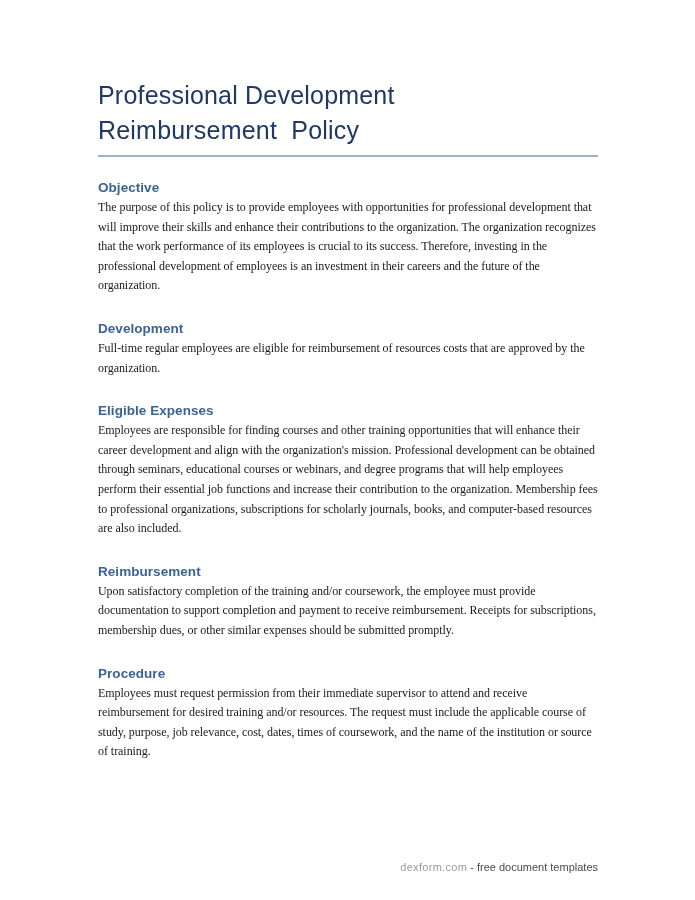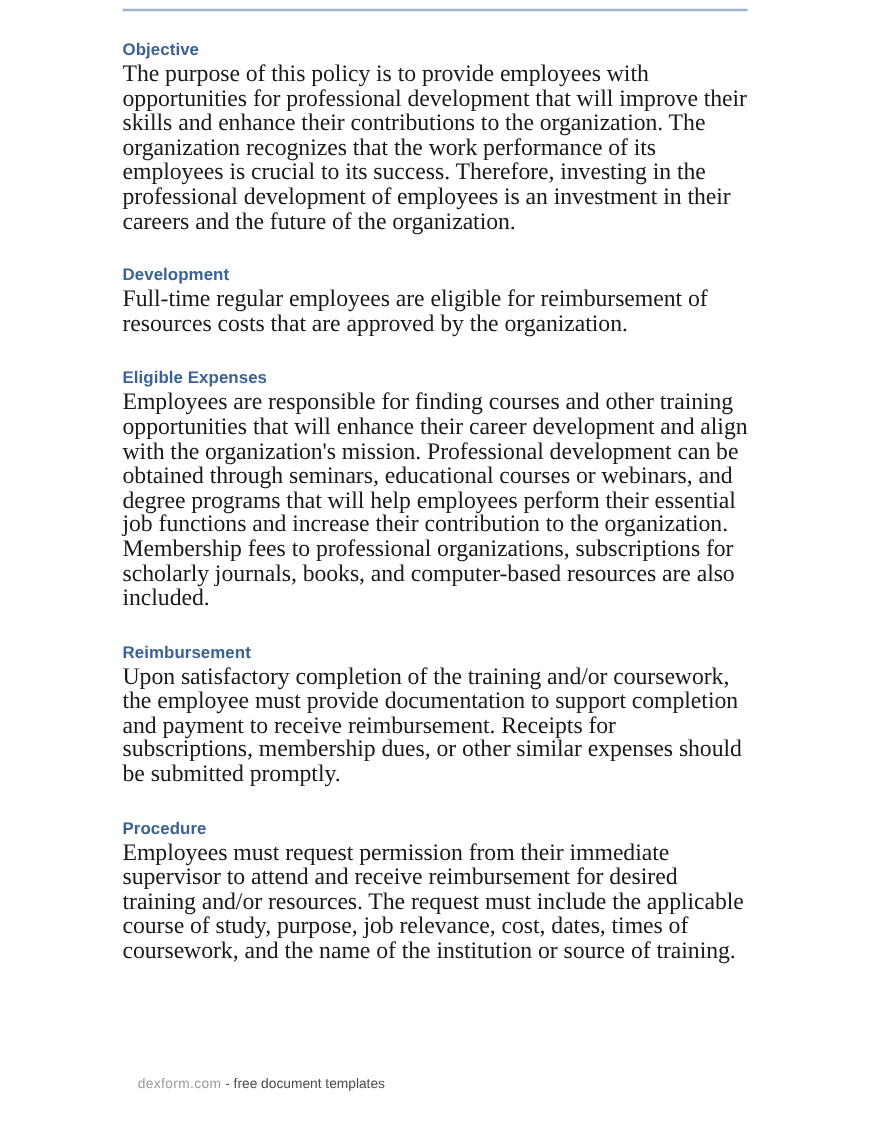--- a/index.html
+++ b/index.html
@@ -69,54 +69,58 @@
     font-size: 13.5px;
     font-weight: 700;
     line-height: 17px;
     letter-spacing: 0.05px;
     margin: 0 0 2px 0;
   }
 
   .section-body {
     color: #1a1a1a;
     font-family: "Liberation Serif", serif;
-    font-size: 19px;
+    font-size: 12px;
     line-height: 19.6px;
     margin: 0;
     text-align: left;
     letter-spacing: -0.05px;
   }
 
   
   .footer {
     position: absolute;
     left: 98px;
     top: 846px;
     width: 500px;
-    text-align: left;
+    text-align: right;
     font-family: "Liberation Sans", sans-serif;
     font-size: 11px;
     line-height: 14px;
     white-space: pre;
   }
   .footer-brand {
     color: #9a9a9a;
     letter-spacing: 0.3px;
   }
   .footer-tagline {
     color: #4a4a4a;
   }
 </style>
 </head>
 <body>
 
 <div class="page">
 
   <div class="content">
 
+    <h1 class="doc-title">
+      <span class="title-line">Professional Development</span>
+      <span class="title-line">Reimbursement  Policy</span>
+    </h1>
 
     <hr class="title-rule">
 
     <div class="section first">
       <h2 class="section-heading">Objective</h2>
       <p class="section-body">The purpose of this policy is to provide employees with opportunities for professional development that will improve their skills and enhance their contributions to the organization.  The organization recognizes that the work performance of its employees is crucial to its success. Therefore, investing in the professional development of employees is an investment in their careers and the future of the organization.</p>
     </div>
 
     <div class="section">
       <h2 class="section-heading">Development</h2>

